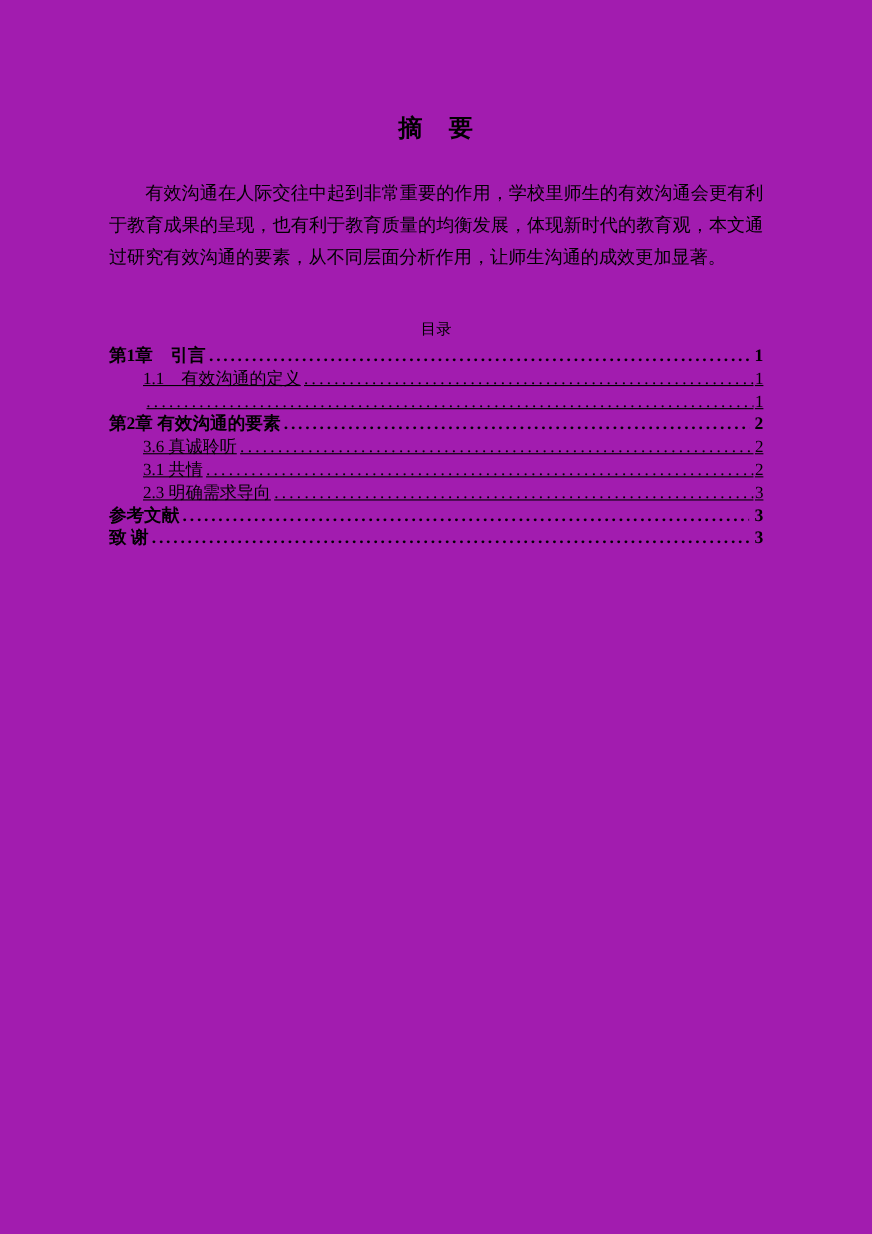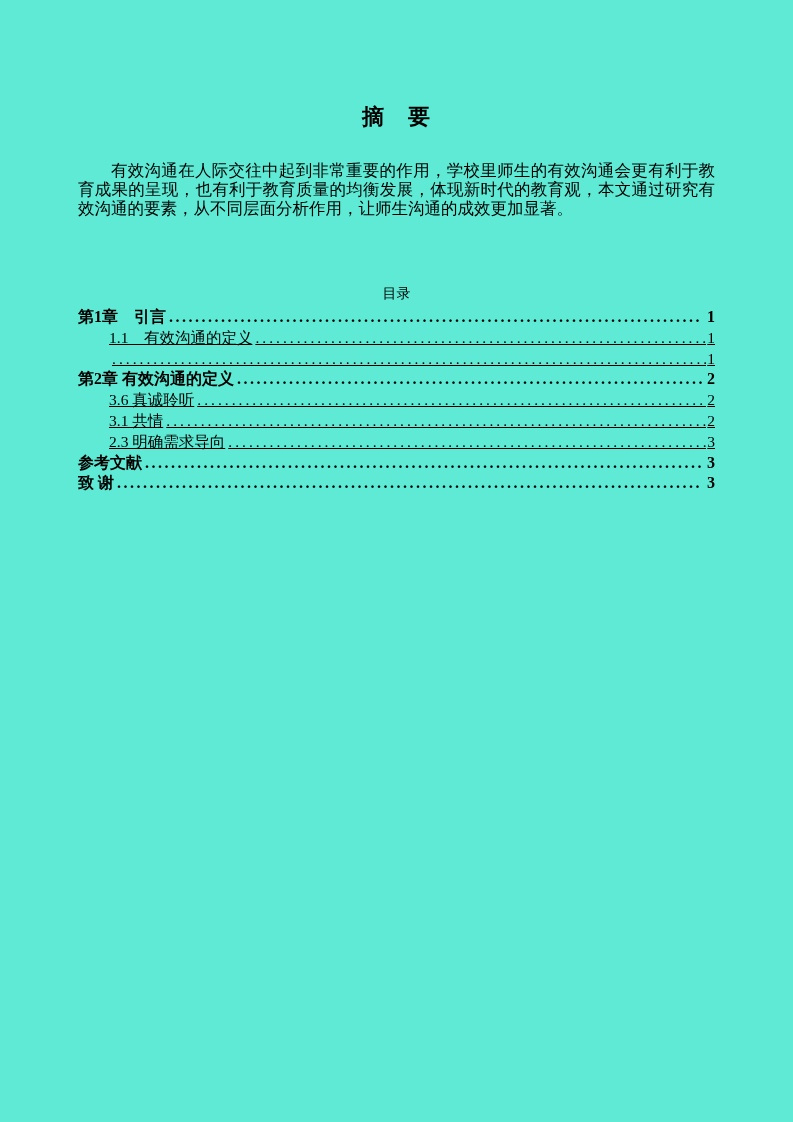--- a/index.html
+++ b/index.html
@@ -5,23 +5,23 @@
   html, body {
     margin: 0;
     padding: 0;
     background: #ffffff;
   }
   .page {
     position: relative;
     width: 793px;
     height: 1122px;
     margin: 0 auto;
-    background: #5eead4;
+    background: #a21caf;
     box-sizing: border-box;
-    padding: 0 78px;
+    padding: 0 99px;
     overflow: hidden;
     color: #000000;
     font-family: "Liberation Serif", "DejaVu Serif", serif;
   }
   .big-heading {
     margin: 0;
     padding-top: 101px;
     font-size: 22px;
     line-height: 32px;
     font-weight: 700;
@@ -29,27 +29,27 @@
     font-family: "Liberation Sans", "DejaVu Sans", sans-serif;
     letter-spacing: 1px;
   }
   .toc-big-heading {
     padding-top: 0;
     margin-top: 41px;
   }
   .abstract-body {
     margin: 28px 0 0 0;
     font-size: 16.5px;
-    line-height: 19px;
+    line-height: 29px;
     text-align: justify;
     text-justify: inter-ideograph;
     text-indent: 2em;
   }
   .toc-subheading {
-    margin-top: 66px;
+    margin-top: 43px;
     font-size: 14px;
     line-height: 20px;
     text-align: center;
   }
   .toc-list {
     margin-top: 3px;
   }
   .toc-row {
     display: flex;
     align-items: center;
@@ -105,21 +105,21 @@
       <div class="toc-row indent">
         <span class="toc-label">1.1　有效沟通的定义</span>
         <span class="toc-dots">............................................................................................................................................................................................................................................................................................................</span>
         <span class="toc-page">1</span>
       </div>
       <div class="toc-row indent">
         <span class="toc-dots">............................................................................................................................................................................................................................................................................................................</span>
         <span class="toc-page">1</span>
       </div>
       <div class="toc-row bold">
-        <span class="toc-label">第2章 有效沟通的定义</span>
+        <span class="toc-label">第2章 有效沟通的要素</span>
         <span class="toc-dots">............................................................................................................................................................................................................................................................................................................</span>
         <span class="toc-page">2</span>
       </div>
       <div class="toc-row indent">
         <span class="toc-label">3.6 真诚聆听</span>
         <span class="toc-dots">............................................................................................................................................................................................................................................................................................................</span>
         <span class="toc-page">2</span>
       </div>
       <div class="toc-row indent">
         <span class="toc-label">3.1 共情</span>

